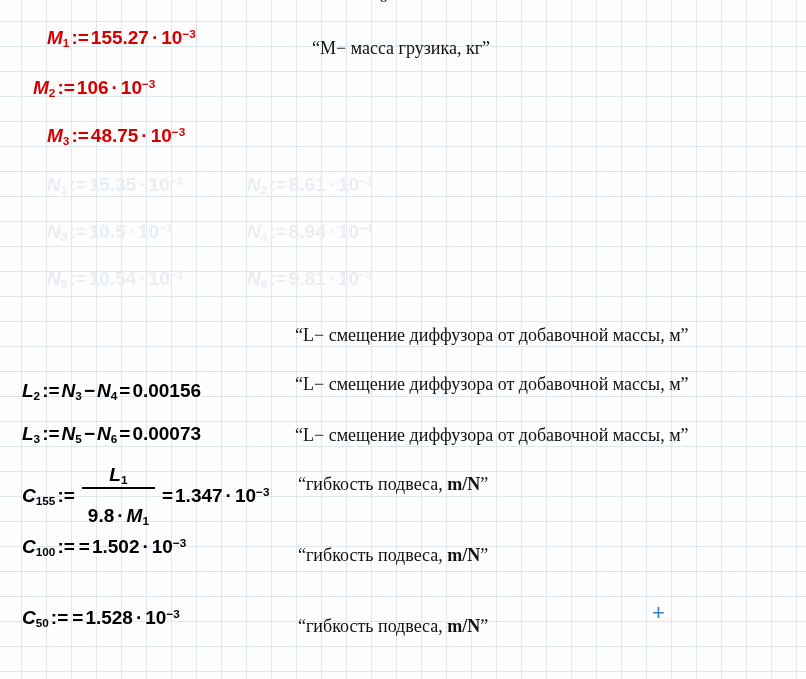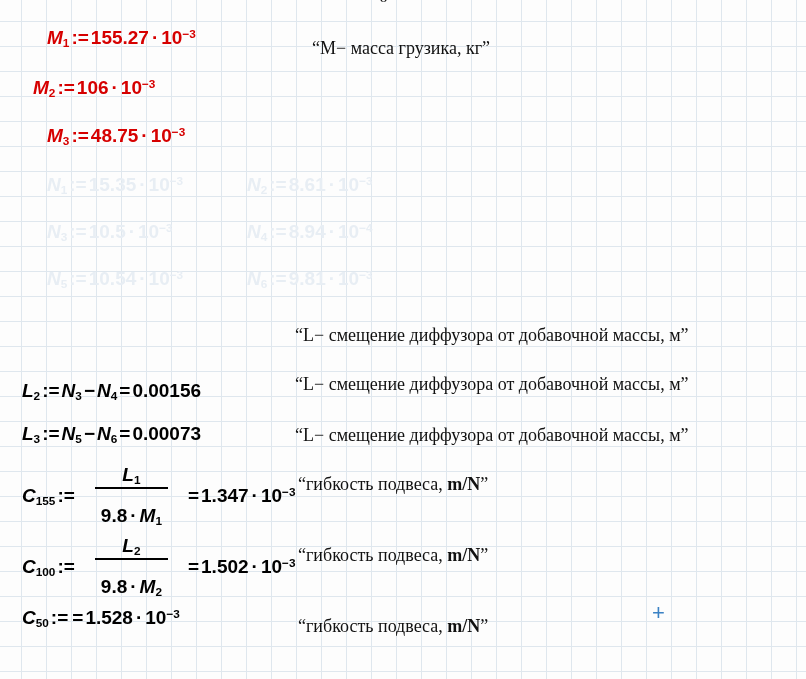--- a/index.html
+++ b/index.html
@@ -68,21 +68,21 @@
     white-space: nowrap;
   }
   .comment b { font-weight: bold; }
 
   
   .frac {
     display: inline-flex;
     flex-direction: column;
     align-items: center;
     vertical-align: middle;
-    margin: 0 18px;
+    margin: 0 5px;
     position: relative;
     top: -1px;
   }
   .frac .num {
     padding: 0 6px 1px 6px;
     font-size: 19px;
   }
   .frac .bar {
     width: 100%;
     height: 1.6px;
@@ -195,25 +195,21 @@
           <span class="num"><span class="var">L</span><sub class="s">1</sub></span>
           <span class="bar"></span>
           <span class="den"><span>9.8</span><span class="dot">·</span><span class="var">M</span><sub class="s">1</sub></span>
         </span><span class="op">=</span><span>1.347</span><span class="dot">·</span><span>10</span><sup class="s">−3</sup>
     </span>
   </div>
   <div class="comment" style="left:298px; top:474px;"><span>“гибкость подвеса, </span><b>m/N</b><span>”</span></div>
 
   <div class="row" style="left:22px; top:537px;">
     <span class="expr">
-      <span class="var">C</span><sub class="s">100</sub><span class="op">:=</span><span class="frac">
-          <span class="num"><span class="var">L</span><sub class="s">2</sub></span>
-          <span class="bar"></span>
-          <span class="den"><span>9.8</span><span class="dot">·</span><span class="var">M</span><sub class="s">2</sub></span>
-        </span><span class="op">=</span><span>1.502</span><span class="dot">·</span><span>10</span><sup class="s">−3</sup>
+      <span class="var">C</span><sub class="s">100</sub><span class="op">:=</span><span class="op">=</span><span>1.502</span><span class="dot">·</span><span>10</span><sup class="s">−3</sup>
     </span>
   </div>
   <div class="comment" style="left:298px; top:545px;"><span>“гибкость подвеса, </span><b>m/N</b><span>”</span></div>
 
   <div class="row" style="left:22px; top:608px;">
     <span class="expr">
       <span class="var">C</span><sub class="s">50</sub><span class="op">:=</span><span class="op">=</span><span>1.528</span><span class="dot">·</span><span>10</span><sup class="s">−3</sup>
     </span>
   </div>
   <div class="comment" style="left:298px; top:616px;"><span>“гибкость подвеса, </span><b>m/N</b><span>”</span></div>

